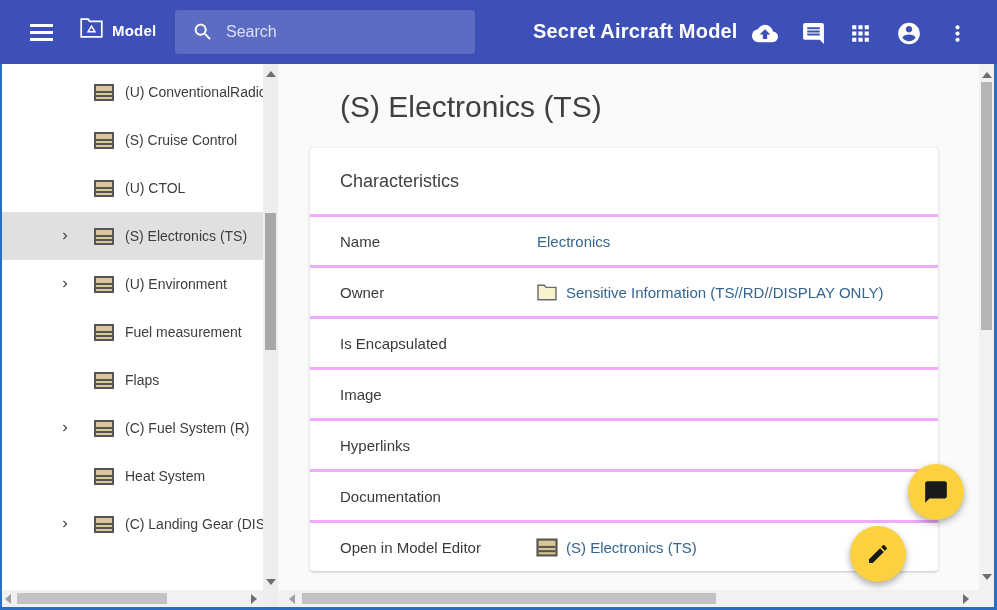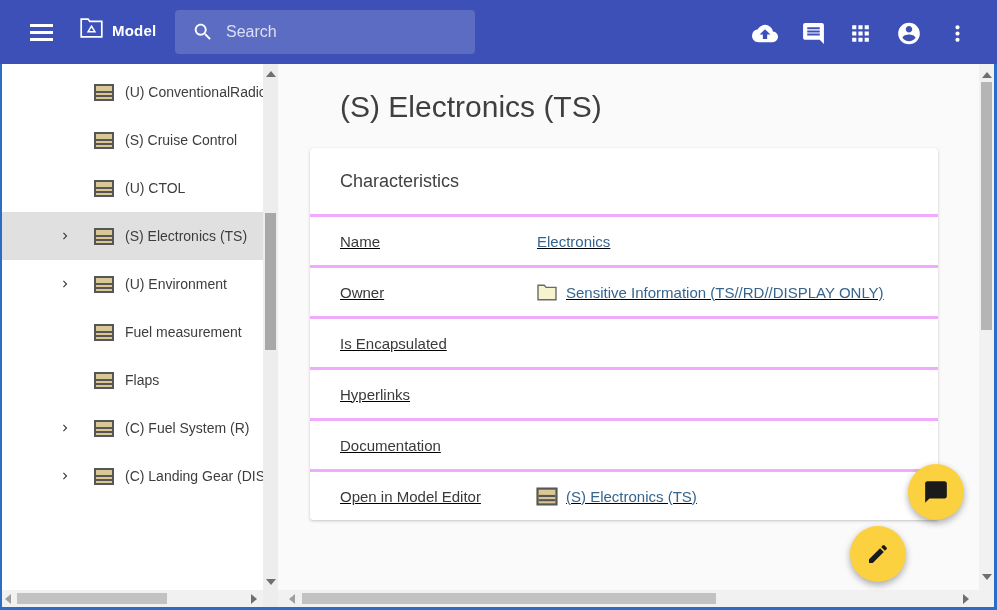--- a/index.html
+++ b/index.html
@@ -51,21 +51,21 @@
   .bottom-strip { position:absolute; left:0; bottom:3px; height:17px; width:994px; background:#f1f1f1; z-index:18; }
   .sb-thumb-h { position:absolute; top:3px; height:11px; background:#c2c2c2; }
 
   
   .main { position:absolute; left:278px; top:64px; width:701px; height:526px; background:#fafafa; overflow:hidden; }
   .page-title { position:absolute; left:62px; top:26px; font-size:30px; font-weight:400; color:#3f3f3f; }
   .card { position:absolute; left:32px; top:84px; width:628px; background:#f0abfc; border-radius:3px;
           box-shadow:0 1px 3px rgba(0,0,0,0.22); display:flex; flex-direction:column; gap:3px; overflow:hidden; }
   .card-header { background:#fff; height:66px; display:flex; align-items:center; padding-left:30px;
                  font-size:18px; color:#424242; }
-  .crow { background:#fff; height:48px; display:flex; align-items:center; padding-left:30px;text-decoration:underline; }
+  .crow { background:#fff; height:48px; display:flex; align-items:center; padding-left:30px; }
   .crow .clabel { width:197px; flex:none; font-size:15px; color:#3a3a3a; }
   .crow .cvalue { display:flex; align-items:flex-start; gap:9px; font-size:15px; }
   .link { color:#35658f; cursor:pointer; }
   .cvalue .block-icon { transform:scale(1.05); }
 
   
   .fab { position:absolute; width:56px; height:56px; border-radius:50%; background:#fcd13f;
          box-shadow:0 3px 7px rgba(0,0,0,0.33); display:flex; align-items:center; justify-content:center;
          cursor:pointer; z-index:30; }
   .fab-chat { left:908px; top:464px; }
@@ -93,20 +93,21 @@
       <span class="lbl">Model</span>
     </div>
 
     <div class="searchbox">
       <svg width="22" height="22" viewBox="0 0 24 24">
           <path fill="#fff" d="M15.5 14h-.79l-.28-.27C15.41 12.59 16 11.11 16 9.5 16 5.91 13.09 3 9.5 3S3 5.91 3 9.5 5.91 16 9.5 16c1.61 0 3.09-.59 4.23-1.57l.27.28v.79l5 4.99L20.49 19l-4.99-5zm-6 0C7.01 14 5 11.99 5 9.5S7.01 5 9.5 5 14 7.01 14 9.5 11.99 14 9.5 14z"></path>
         </svg>
       <input type="text" placeholder="Search" style="">
     </div>
 
+    <div class="app-title">Secret Aircraft Model</div>
 
     <div class="hicon" style="left:752px;">
       <svg width="27" height="27" viewBox="0 0 24 24">
           <path fill="#fff" d="M19.35 10.04A7.49 7.49 0 0 0 12 4C9.11 4 6.6 5.64 5.35 8.04A5.994 5.994 0 0 0 0 14c0 3.31 2.69 6 6 6h13c2.76 0 5-2.24 5-5 0-2.64-2.05-4.78-4.65-4.96zM14 13v4h-4v-4H7l5-5 5 5h-3z"></path>
         </svg>
     </div>
     <div class="hicon" style="left:800px;">
       <svg width="25" height="25" viewBox="0 0 24 24">
           <path fill="#fff" d="M21.99 4c0-1.1-.89-2-1.99-2H4c-1.1 0-2 .9-2 2v12c0 1.1.9 2 2 2h14l4 4-.01-18zM18 14H6v-2h12v2zm0-3H6V9h12v2zm0-3H6V6h12v2z"></path>
         </svg>
@@ -177,20 +178,25 @@
       <div class="titem">
         <span class="chev">
             <svg width="14" height="14" viewBox="0 0 24 24">
               <path fill="#3c3c3c" d="M8.59 16.59 13.17 12 8.59 7.41 10 6l6 6-6 6z"></path>
             </svg>
           </span>
         <span class="block-icon"></span>
         <span class="tlabel">(C) Fuel System (R)</span>
       </div>
       <div class="titem">
+        <span class="chev"></span>
+          <span class="block-icon"></span>
+        <span class="tlabel">Heat System</span>
+      </div>
+      <div class="titem">
         <span class="chev">
             <svg width="14" height="14" viewBox="0 0 24 24">
               <path fill="#3c3c3c" d="M8.59 16.59 13.17 12 8.59 7.41 10 6l6 6-6 6z"></path>
             </svg>
           </span>
         <span class="block-icon"></span>
         <span class="tlabel">(C) Landing Gear (DISPL</span>
       </div>
     </div>
   </aside>
@@ -226,20 +232,26 @@
         </div>
       </div>
 
       <div class="crow">
         <div class="clabel">Is Encapsulated</div>
         <div class="cvalue">
             <span></span>
           </div>
       </div>
 
+      <div class="crow">
+        <div class="clabel">Image</div>
+        <div class="cvalue">
+            <span></span>
+          </div>
+      </div>
 
       <div class="crow">
         <div class="clabel">Hyperlinks</div>
         <div class="cvalue">
             <span></span>
           </div>
       </div>
 
       <div class="crow">
         <div class="clabel">Documentation</div>

